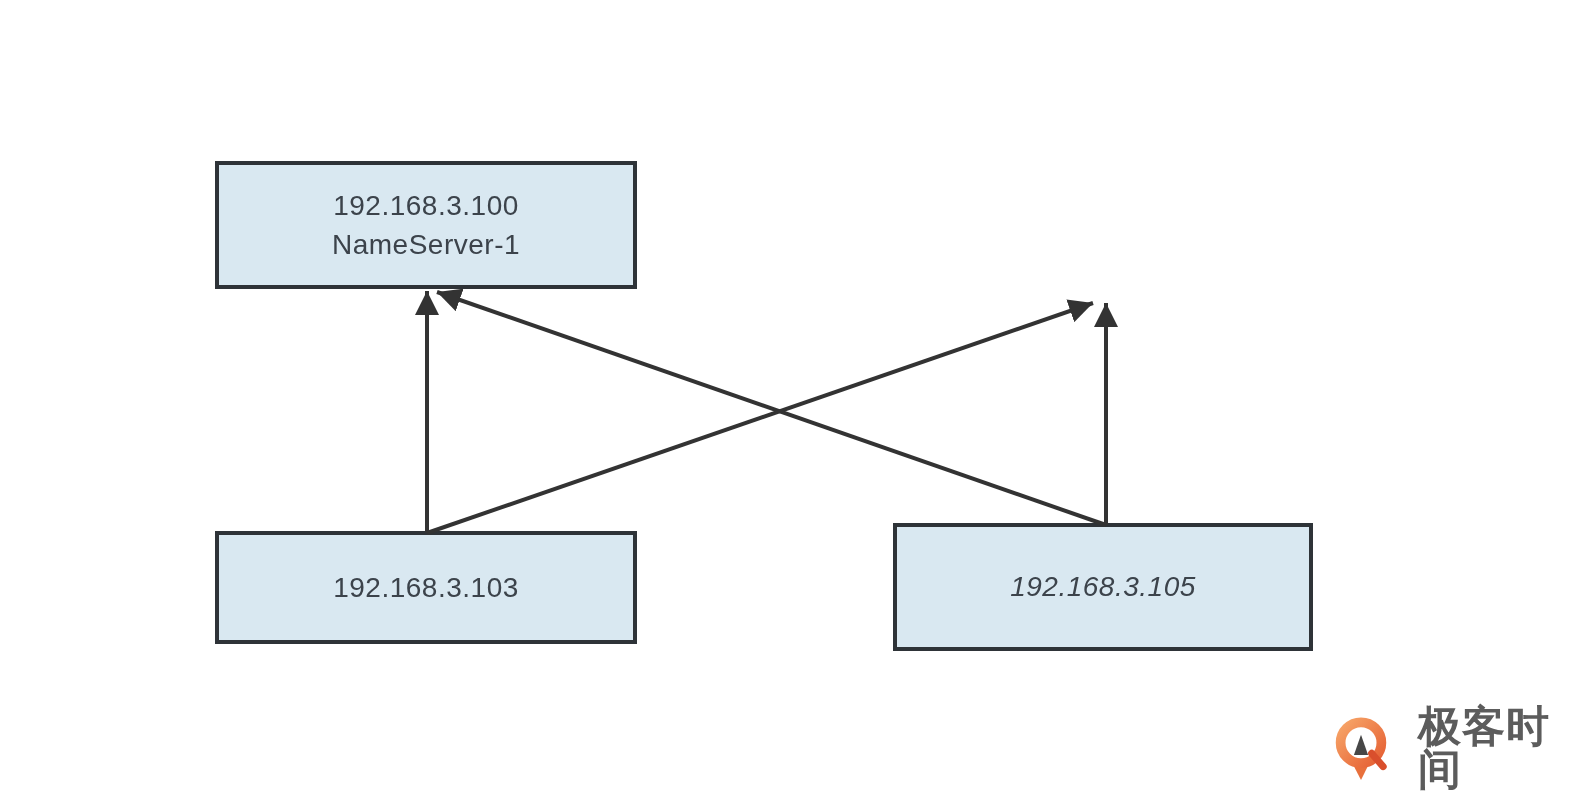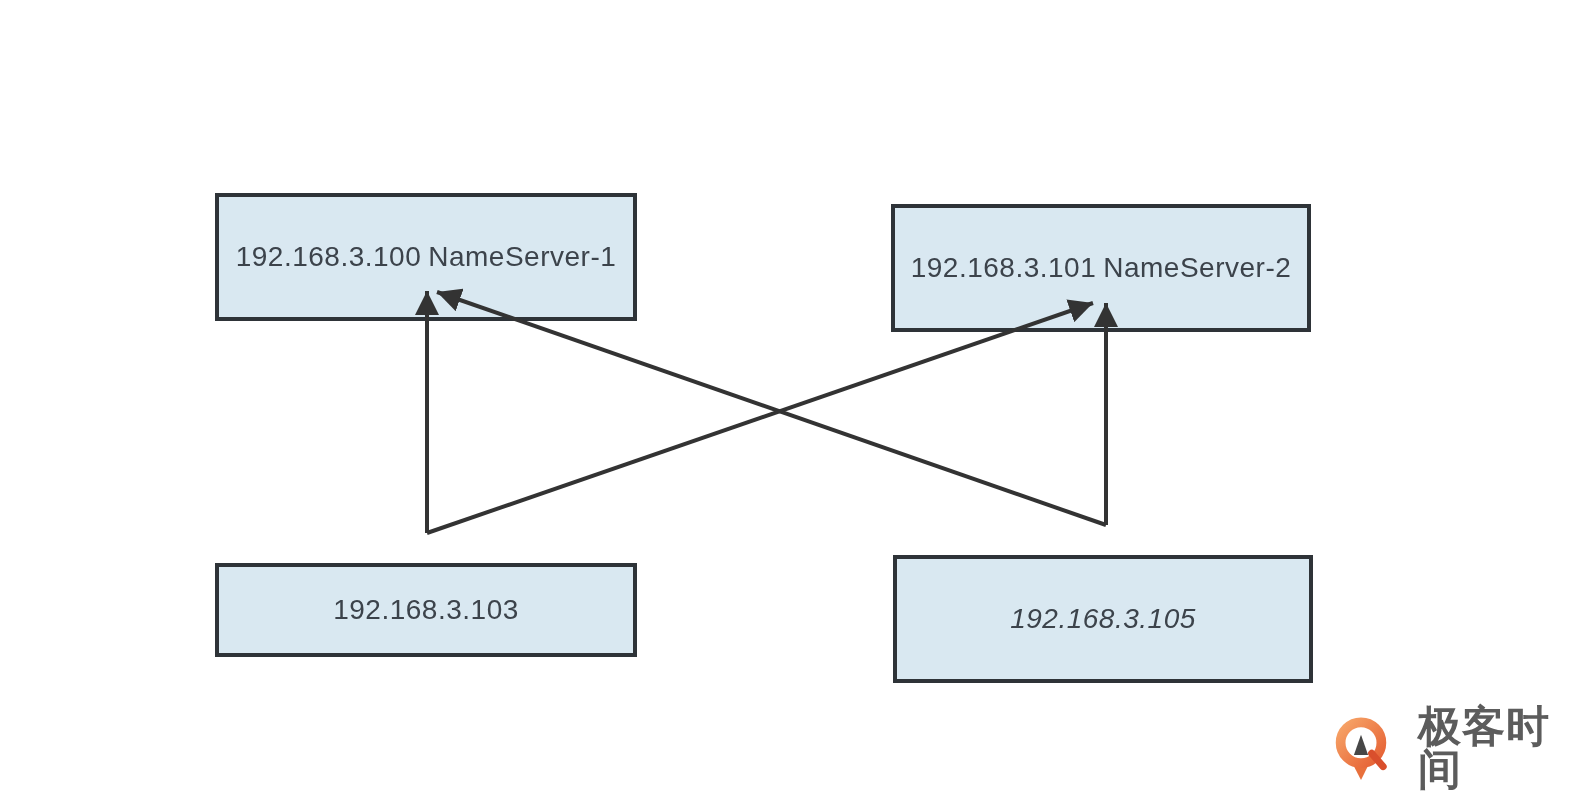--- a/index.html
+++ b/index.html
@@ -22,33 +22,32 @@
     position:absolute;left:0;top:0;width:1581px;height:810px;
     z-index:2;pointer-events:none;
   }
   .edges line{stroke:var(--arrow);stroke-width:4;}
   .edges marker path{fill:var(--arrow);}
   .node{
     position:absolute;
     background:var(--node-fill);
     border:4px solid var(--node-border);
     box-sizing:border-box;
-    display:flex;flex-direction:row;
+    display:flex;flex-direction:column;
     align-items:center;justify-content:center;
     gap:7px;
     color:var(--node-text);
     font-size:28px;
     letter-spacing:0.5px;
     z-index:1;
-    margin-top:32px;
   }
   .node .line{white-space:nowrap;}
   #node-nameserver-1{left:215px;top:161px;width:422px;height:128px;}
   #node-nameserver-2{left:891px;top:172px;width:420px;height:128px;}
-  #node-broker-a{left:215px;top:531px;width:422px;height:94px;}
+  #node-broker-a{left:215px;top:531px;width:422px;height:113px;}
   #node-broker-b{left:893px;top:523px;width:420px;height:128px;font-style:italic;}
   .watermark{
     position:absolute;
     left:1330px;top:714px;
     height:68px;
     display:flex;align-items:center;gap:26px;
     z-index:3;
   }
   .watermark .wm-text{
     font-size:43px;
@@ -73,24 +72,20 @@
     <line x1="1106" y1="525" x2="437" y2="292" marker-end="url(#ah)"></line>
     <line x1="1106" y1="525" x2="1106" y2="303" marker-end="url(#ah)"></line>
     <line x1="427" y1="533" x2="1093" y2="303" marker-end="url(#ah)"></line>
   </svg>
 
   <div class="node" id="node-nameserver-1">
     <div class="line">192.168.3.100</div>
     <div class="line">NameServer-1</div>
   </div>
 
-  <div class="node" id="node-nameserver-2">
-    <div class="line">192.168.3.101</div>
-    <div class="line">NameServer-2</div>
-  </div>
 
   <div class="node" id="node-broker-a">
     <div class="line">192.168.3.103</div>
   </div>
 
   <div class="node" id="node-broker-b">
     <div class="line">192.168.3.105</div>
   </div>
 
   <div class="watermark">

